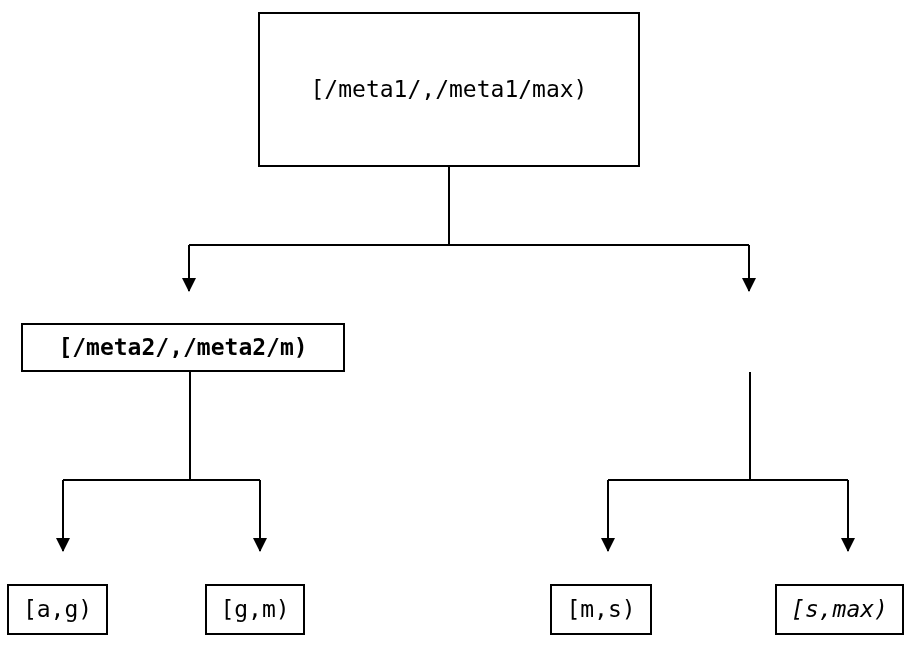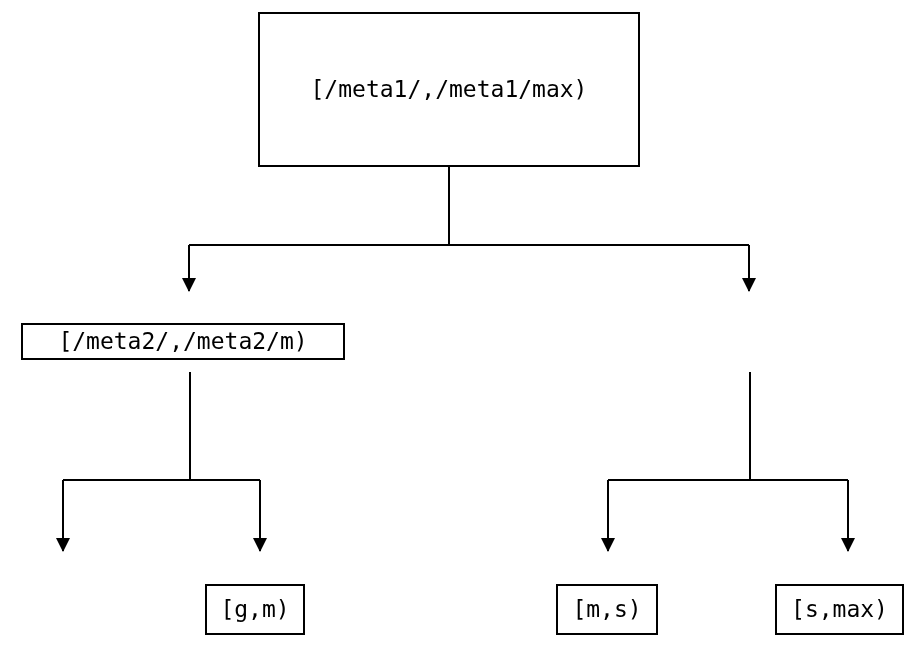--- a/index.html
+++ b/index.html
@@ -86,31 +86,34 @@
       <path d="M 608 480 L 848 480" stroke="#000000" stroke-width="2" fill="none"></path>
       <path d="M 608 480 L 608 551" stroke="#000000" stroke-width="2" fill="none" marker-end="url(#arrow-down)"></path>
       <path d="M 848 480 L 848 551" stroke="#000000" stroke-width="2" fill="none" marker-end="url(#arrow-down)"></path>
     </g>
   </svg>
 
   <div class="node-box node-root" style="left:258px; top:12px; width:382px; height:155px;">
     <span class="node-label">[/meta1/,/meta1/max)</span>
   </div>
 
-  <div class="node-box node-mid" style="left:21px; top:323px; width:324px; height:37px;">
+  <div class="node-box node-mid" style="left:21px; top:323px; width:324px; height:49px;font-weight:bold;">
     <span class="node-label">[/meta2/,/meta2/m)</span>
   </div>
 
 
+  <div class="node-box node-leaf" style="left:7px; top:584px; width:101px; height:51px;">
+    <span class="node-label">[a,g)</span>
+  </div>
 
   <div class="node-box node-leaf" style="left:205px; top:584px; width:100px; height:51px;justify-content:center;">
     <span class="node-label">[g,m)</span>
   </div>
 
-  <div class="node-box node-leaf" style="left:550px; top:584px; width:102px; height:51px;margin-left:6px;">
+  <div class="node-box node-leaf" style="left:550px; top:584px; width:102px; height:51px;">
     <span class="node-label">[m,s)</span>
   </div>
 
-  <div class="node-box node-leaf" style="left:775px; top:584px; width:129px; height:51px;">
+  <div class="node-box node-leaf" style="left:775px; top:584px; width:129px; height:51px;font-style:italic;">
     <span class="node-label">[s,max)</span>
   </div>
 
 </div>
 
 </body></html>

